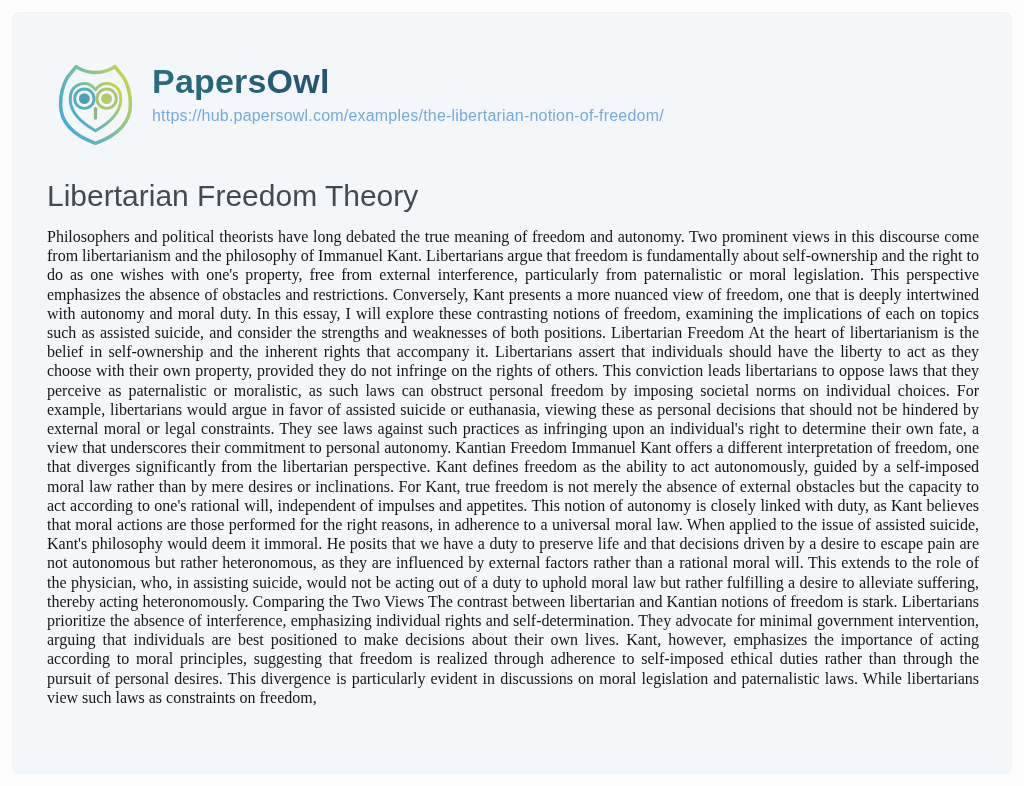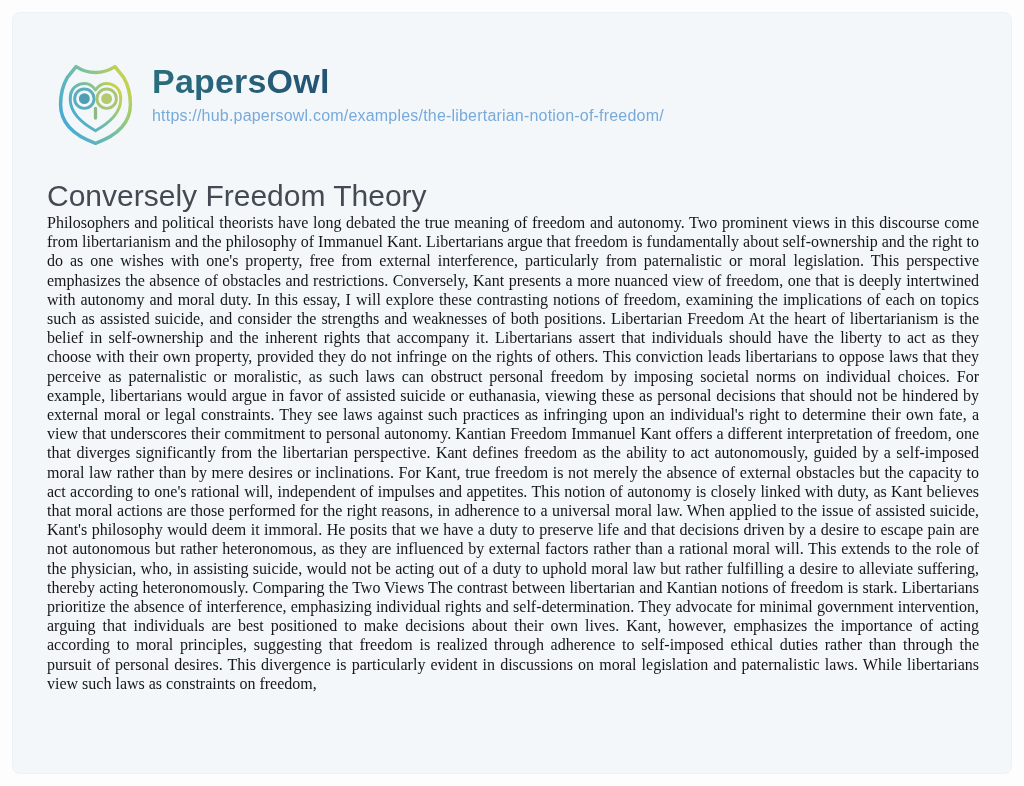--- a/index.html
+++ b/index.html
@@ -52,21 +52,21 @@
     letter-spacing: 0.2px;
   }
   h1.title {
     margin-top: 26px;
     font-size: 30px;
     font-weight: 400;
     color: #434a54;
     font-family: "Liberation Sans", sans-serif;
   }
   p.body-text {
-    margin-top: 0;
+    margin-top: 14px;
     font-family: "Liberation Serif", serif;
     font-size: 16px;
     line-height: 19.2px;
     text-align: justify;
     color: #14161a;
     width: 932px;
   }
 </style>
 </head>
 <body>
@@ -99,18 +99,18 @@
 
           <path d="M50,54 L50,64" stroke="#8fb887" stroke-width="3.4" stroke-linecap="round"></path>
         </svg>
       </span>
       <div class="header-text">
         <div class="brand">PapersOwl</div>
         <a class="url" href="#">https://hub.papersowl.com/examples/the-libertarian-notion-of-freedom/</a>
       </div>
     </header>
 
-    <h1 class="title">Conversely Freedom Theory</h1>
+    <h1 class="title">Libertarian Freedom Theory</h1>
 
     <p class="body-text">Philosophers and political theorists have long debated the true meaning of freedom and autonomy. Two prominent views in this discourse come from libertarianism and the philosophy of Immanuel Kant. Libertarians argue that freedom is fundamentally about self-ownership and the right to do as one wishes with one's property, free from external interference, particularly from paternalistic or moral legislation. This perspective emphasizes the absence of obstacles and restrictions. Conversely, Kant presents a more nuanced view of freedom, one that is deeply intertwined with autonomy and moral duty. In this essay, I will explore these contrasting notions of freedom, examining the implications of each on topics such as assisted suicide, and consider the strengths and weaknesses of both positions. Libertarian Freedom At the heart of libertarianism is the belief in self-ownership and the inherent rights that accompany it. Libertarians assert that individuals should have the liberty to act as they choose with their own property, provided they do not infringe on the rights of others. This conviction leads libertarians to oppose laws that they perceive as paternalistic or moralistic, as such laws can obstruct personal freedom by imposing societal norms on individual choices. For example, libertarians would argue in favor of assisted suicide or euthanasia, viewing these as personal decisions that should not be hindered by external moral or legal constraints. They see laws against such practices as infringing upon an individual's right to determine their own fate, a view that underscores their commitment to personal autonomy. Kantian Freedom Immanuel Kant offers a different interpretation of freedom, one that diverges significantly from the libertarian perspective. Kant defines freedom as the ability to act autonomously, guided by a self-imposed moral law rather than by mere desires or inclinations. For Kant, true freedom is not merely the absence of external obstacles but the capacity to act according to one's rational will, independent of impulses and appetites. This notion of autonomy is closely linked with duty, as Kant believes that moral actions are those performed for the right reasons, in adherence to a universal moral law. When applied to the issue of assisted suicide, Kant's philosophy would deem it immoral. He posits that we have a duty to preserve life and that decisions driven by a desire to escape pain are not autonomous but rather heteronomous, as they are influenced by external factors rather than a rational moral will. This extends to the role of the physician, who, in assisting suicide, would not be acting out of a duty to uphold moral law but rather fulfilling a desire to alleviate suffering, thereby acting heteronomously. Comparing the Two Views The contrast between libertarian and Kantian notions of freedom is stark. Libertarians prioritize the absence of interference, emphasizing individual rights and self-determination. They advocate for minimal government intervention, arguing that individuals are best positioned to make decisions about their own lives. Kant, however, emphasizes the importance of acting according to moral principles, suggesting that freedom is realized through adherence to self-imposed ethical duties rather than through the pursuit of personal desires. This divergence is particularly evident in discussions on moral legislation and paternalistic laws. While libertarians view such laws as constraints on freedom,</p>
 
   </div>
 </div>
 
 </body></html>

